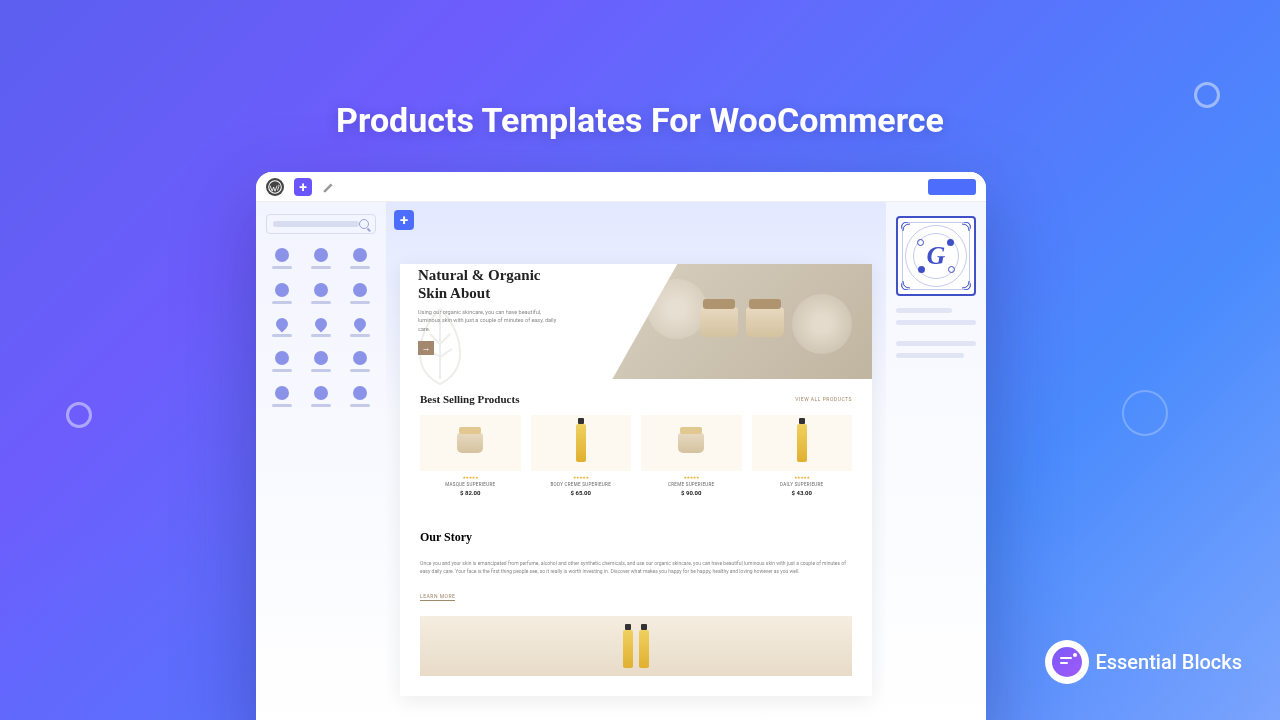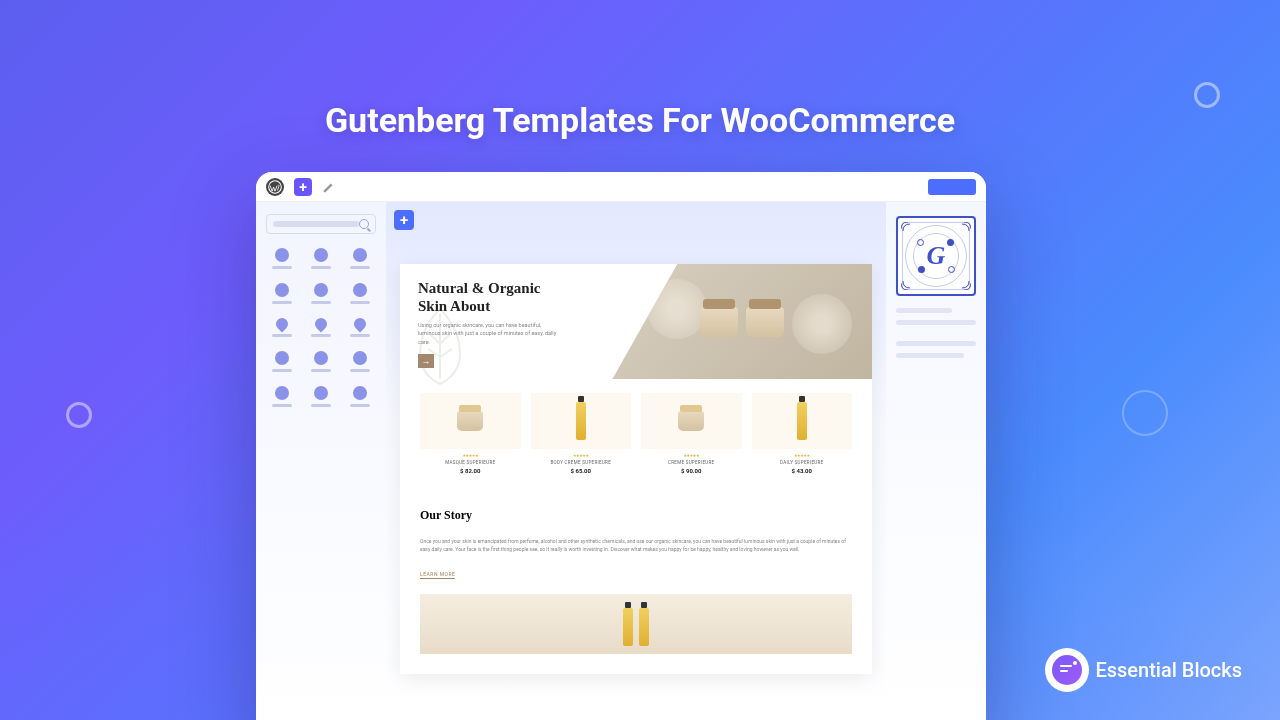--- a/index.html
+++ b/index.html
@@ -88,21 +88,21 @@
   font-size:15px; font-weight:bold;
 }
 
 .page-preview {
   margin-top: 44px; background: #fff;
   box-shadow: 0 4px 20px rgba(0,0,0,.08);
   overflow: hidden;
 }
 
 .hero { display: flex; position: relative; height: 115px; }
-.hero-left { flex: 1; padding: 15px 18px; position: relative; }
+.hero-left { flex: 1; padding: 2px 18px; position: relative; }
 .hero-title { font-family: Georgia, serif; font-size: 15px; font-weight: bold; color: #222; line-height: 1.2; }
 .hero-body { font-size: 5.5px; color: #888; margin-top: 6px; max-width: 140px; line-height: 1.5; }
 .hero-btn { width: 16px; height: 14px; background: #a4886e; margin-top: 8px; display:flex;align-items:center;justify-content:center;color:#fff;font-size:9px; }
 .leaf-bg { position:absolute; left:-10px; bottom:-20px; width:100px; height:100px; opacity:.15; }
 .hero-right {
   width: 55%;
   background: linear-gradient(135deg, #d8cfc0, #c0b5a0);
   clip-path: polygon(25% 0, 100% 0, 100% 100%, 0 100%);
   position: relative; display:flex; align-items:center; justify-content:center;
 }
@@ -176,21 +176,21 @@
 .corner.bl { bottom:3px; left:3px; transform:scaleY(-1); }
 .corner.br { bottom:3px; right:3px; transform:scale(-1,-1); }
 .side-lines { margin-top:4px; }
 .side-line { height:5px; background:#e0e4f5; border-radius:3px; margin-bottom:7px; }
 .side-line.w70 { width:70%; }
 .side-line.w100 { width:100%; }
 .side-line.w85 { width:85%; }
 .side-line.gap { margin-top: 16px; }
 
 .brand {
-  position: absolute; bottom: 28px; right: 38px;
+  position: absolute; bottom: 36px; right: 38px;
   display: flex; align-items: center; gap: 6px; color: #fff;
 }
 .brand-icon {
   width: 44px; height: 44px; border-radius: 50%; background: #fff;
   display:flex; align-items:center; justify-content:center;
 }
 .brand-inner {
   width: 30px; height: 30px; border-radius: 50%;
   background: linear-gradient(135deg,#7a5af8,#a05af8);
   display:flex; align-items:center; justify-content:center; position:relative;
@@ -201,21 +201,21 @@
 .brand-text { font-size: 20px; font-weight: 500; }
 </style>
 </head>
 <body>
 
 <div class="bg-wave"></div>
 <div class="ring r1"></div>
 <div class="ring r2"></div>
 <div class="dot-ring"></div>
 
-<div class="headline">Gutenberg Templates For WooCommerce</div>
+<div class="headline">Products Templates For WooCommerce</div>
 
 <div class="editor">
   <div class="topbar">
     <div class="wp-logo">
       <svg viewBox="0 0 20 20" fill="#fff">
           <circle cx="10" cy="10" r="9" fill="none" stroke="#fff" stroke-width="1.5"></circle>
           <path d="M3 8l3 8 2-6 2 6 3-8M15 7c1 0 1 1 .5 2l-2 6" stroke="#fff" stroke-width="1.2" fill="none"></path>
         </svg>
     </div>
     <div class="plus-btn">+</div>
@@ -317,20 +317,24 @@
             <div class="jar cream">
                 <div class="cap"></div>
               </div>
             <div class="jar cream">
                 <div class="cap"></div>
               </div>
           </div>
         </div>
 
         <div class="section">
+          <div class="section-head">
+            <div class="section-title">Best Selling Products</div>
+            <div class="section-link">VIEW ALL PRODUCTS</div>
+          </div>
           <div class="products">
             <div class="product">
               <div class="product-img">
                   <div class="jar-sm"></div>
                 </div>
               <div class="stars">★★★★★</div>
               <div class="product-name">MASQUE SUPERIEURE</div>
               <div class="product-price">$ 82.00</div>
             </div>
             <div class="product">

